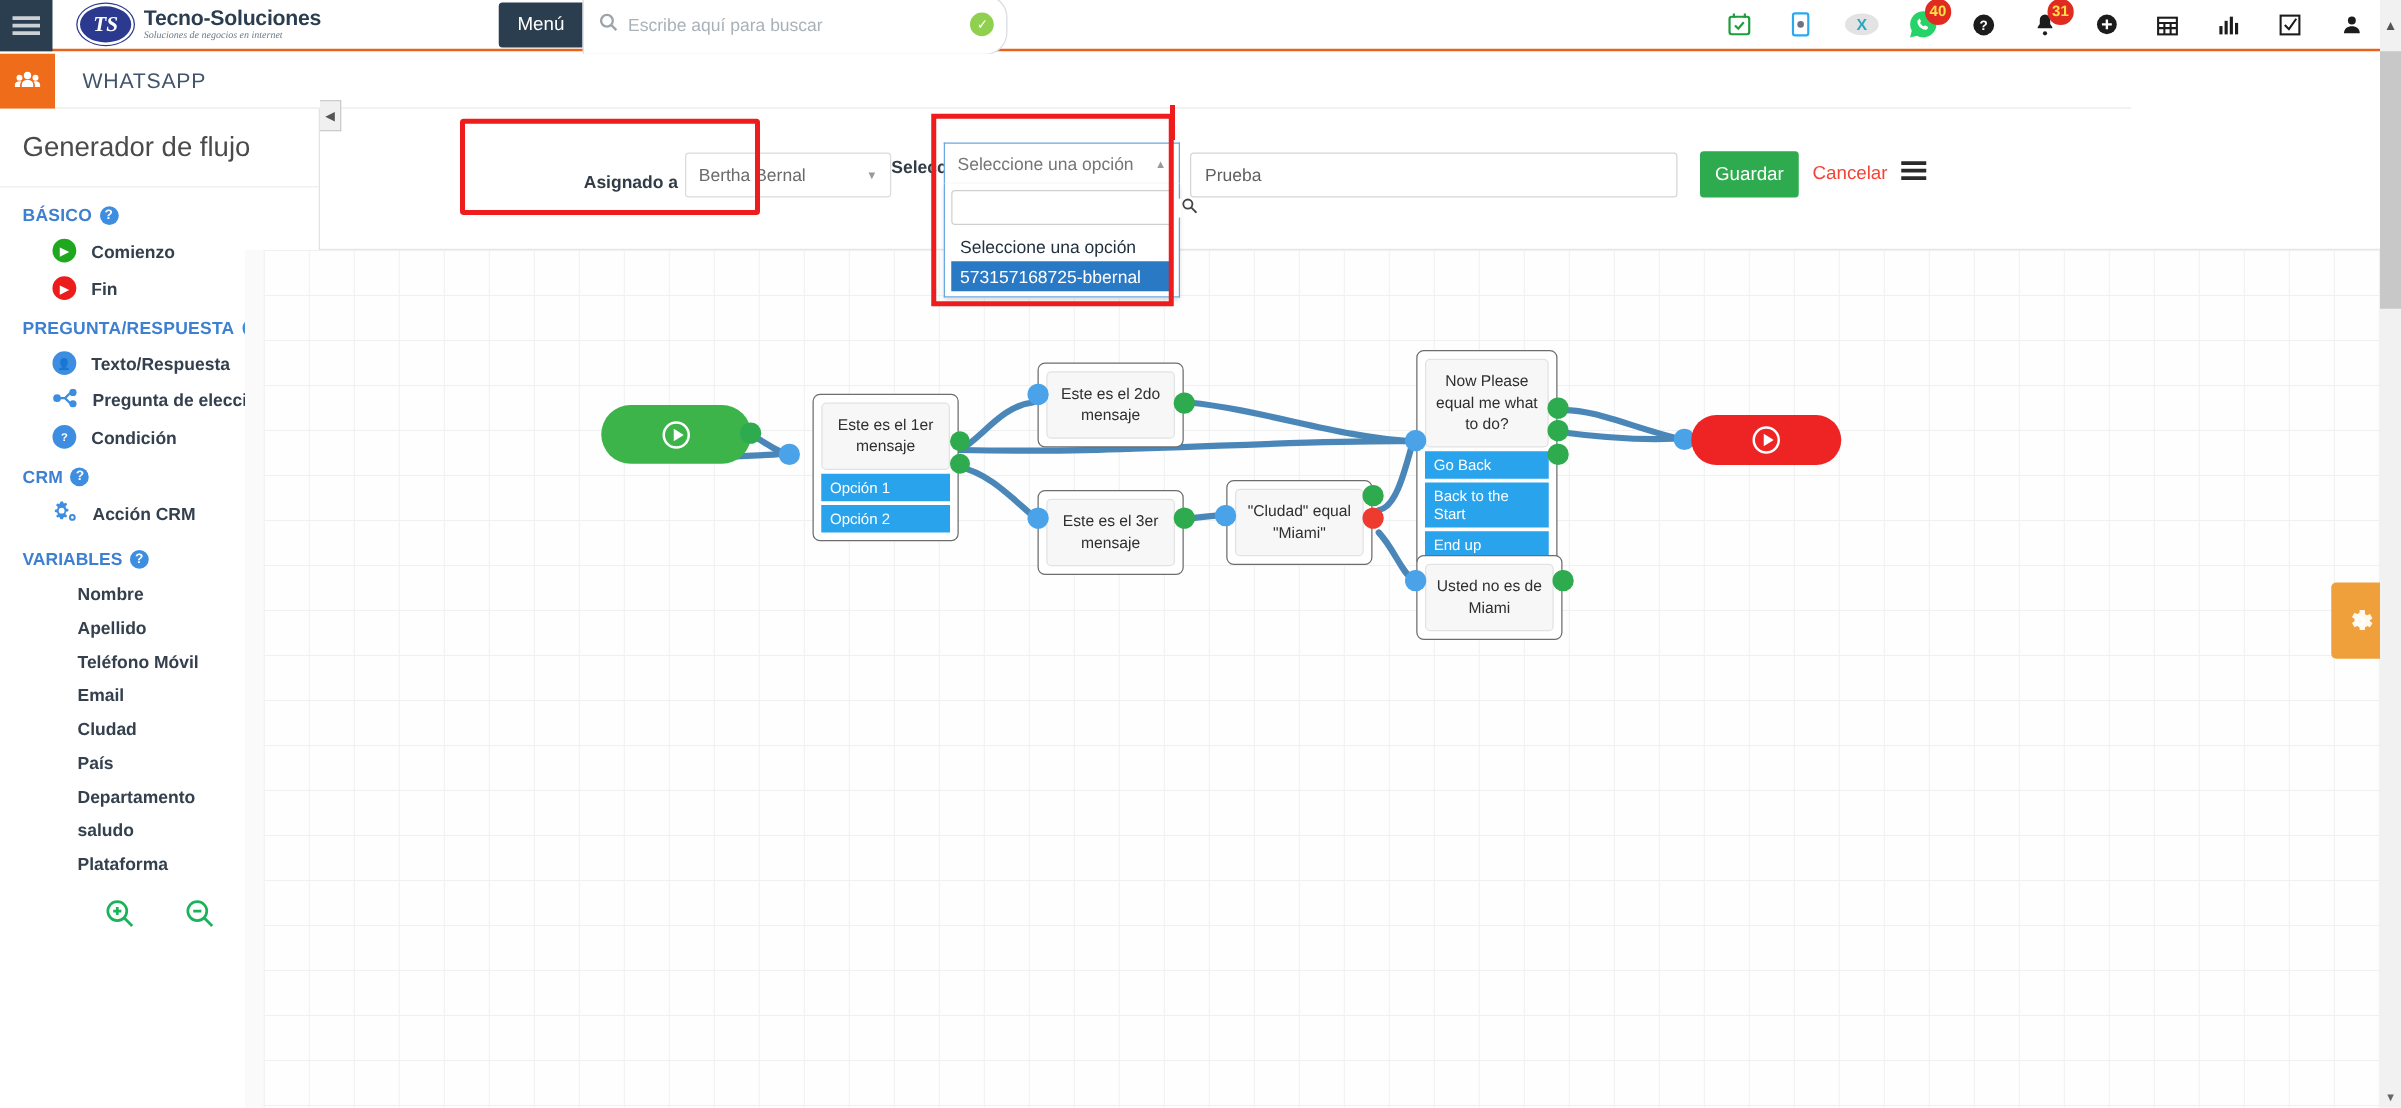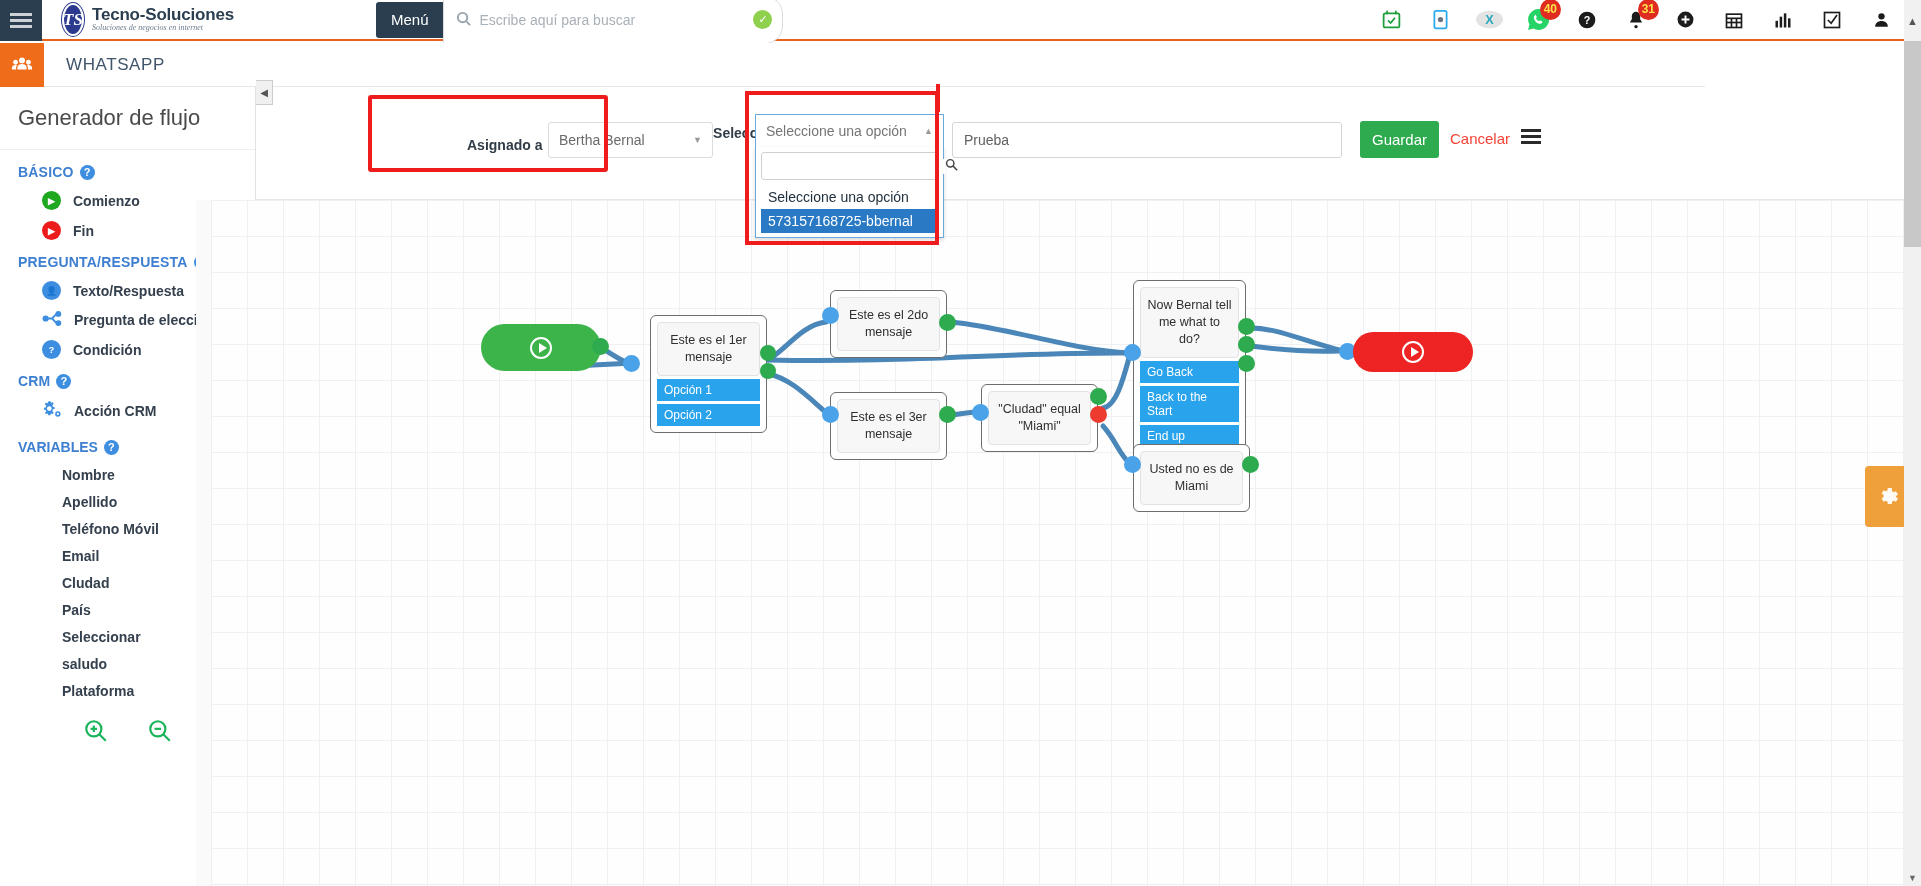--- a/index.html
+++ b/index.html
@@ -19,21 +19,21 @@
   }
   .hamburger-box {
     width: 42px; height: 41px; background: #2b3e50;
     display: flex; flex-direction: column; align-items: center; justify-content: center;
     gap: 3px; cursor: pointer;
   }
   .hamburger-box span { display: block; width: 22px; height: 3px; background: #ccd1d6; }
 
   .brand { display: flex; align-items: center; padding-left: 20px; gap: 8px; }
   .brand-logo {
-    width: 22px; height: 33px; border-radius: 50%;
+    width: 45px; height: 33px; border-radius: 50%;
     background: #2b3a8f; color: #fff;
     display: flex; align-items: center; justify-content: center;
     font-family: "Liberation Serif", serif; font-style: italic;
     font-weight: bold; font-size: 17px;
     border: 2px solid #fff; box-shadow: 0 0 0 1px #2b3a8f;
   }
   .brand-text { line-height: 1.05; }
   .brand-name { font-size: 17px; font-weight: bold; color: #2b3e50; letter-spacing: -.2px; }
   .brand-tag { font-size: 8px; color: #6b7b8c; font-family: "Liberation Serif", serif; font-style: italic; }
 
@@ -483,21 +483,21 @@
   </div>
   <div class="var-row">
     <span>Cludad</span>
     <span class="trash">🗑</span>
   </div>
   <div class="var-row">
     <span>País</span>
     <span class="trash">🗑</span>
   </div>
   <div class="var-row">
-    <span>Seleccionar</span>
+    <span>Departamento</span>
     <span class="trash">🗑</span>
   </div>
   <div class="var-row">
     <span>saludo</span>
     <span class="trash">🗑</span>
   </div>
   <div class="var-row">
     <span>Plataforma</span>
     <span class="trash">🗑</span>
   </div>
@@ -613,21 +613,21 @@
   <div class="port port-out" style="left:728px;top:206px;width:17px;height:17px;"></div>
 
   <div class="node node-card" style="left:770px;top:184px;width:117px;">
     <div class="node-msg">"Cludad" equal "Miami"</div>
   </div>
   <div class="port port-in" style="left:761px;top:204px;width:17px;height:17px;"></div>
   <div class="port port-out" style="left:879px;top:188px;width:17px;height:17px;"></div>
   <div class="port port-red" style="left:879px;top:206px;width:17px;height:17px;"></div>
 
   <div class="node node-card" style="left:922px;top:80px;width:113px;">
-    <div class="node-msg">Now Bernal tell me what to do?</div>
+    <div class="node-msg">Now Please equal me what to do?</div>
     <div class="node-opt">Go Back</div>
     <div class="node-opt">Back to the Start</div>
     <div class="node-opt">End up</div>
   </div>
   <div class="port port-in" style="left:913px;top:144px;width:17px;height:17px;"></div>
   <div class="port port-out" style="left:1027px;top:118px;width:17px;height:17px;"></div>
   <div class="port port-out" style="left:1027px;top:136px;width:17px;height:17px;"></div>
   <div class="port port-out" style="left:1027px;top:155px;width:17px;height:17px;"></div>
 
   <div class="node node-card" style="left:922px;top:244px;width:117px;">

